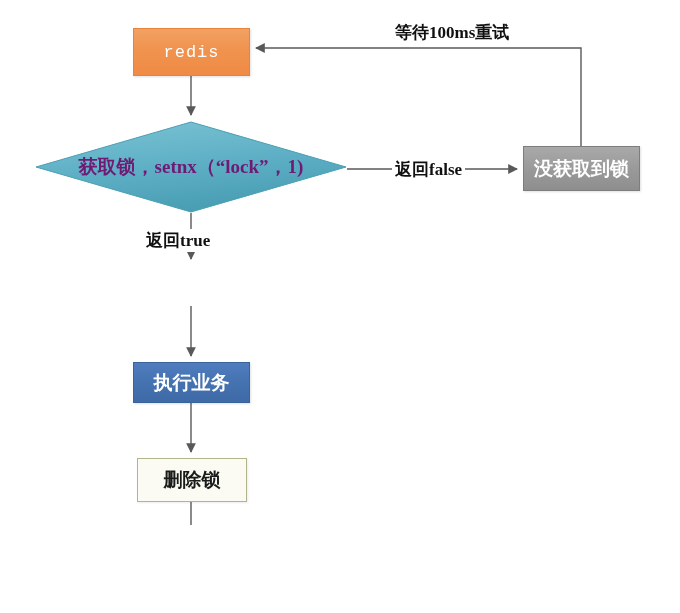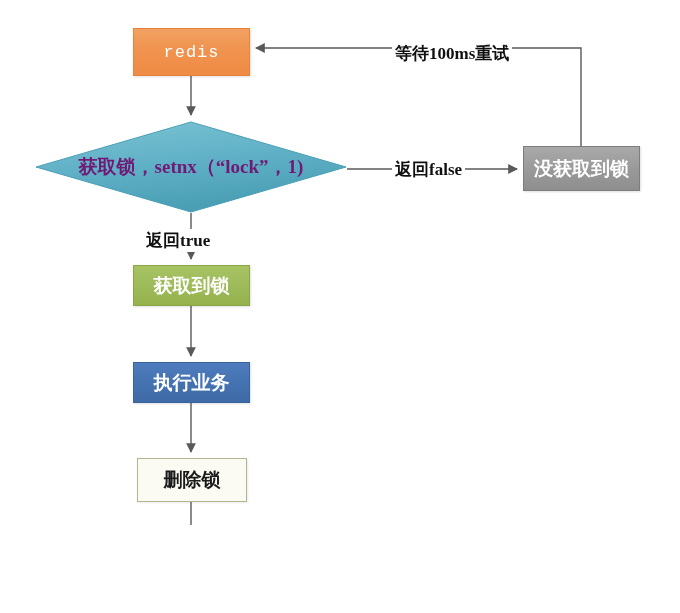--- a/index.html
+++ b/index.html
@@ -151,21 +151,21 @@
   
   .edge-label {
     position: absolute;
     color: #101010;
     font-size: 17px;
     font-weight: 600;
     white-space: nowrap;
     background: #ffffff;
     padding: 0 3px;
   }
-  #label-retry { left: 392px; top: 42px; }
+  #label-retry { left: 392px; top: 21px; }
   #label-false { left: 392px; top: 158px; }
   #label-true  { left: 143px; top: 229px; }
 
   #watermark {
     position: absolute;
     left: 452px;
     top: 580px;
     color: #f2f2f2;
     font-family: "Liberation Sans", "DejaVu Sans", sans-serif;
     font-size: 14px;
@@ -213,23 +213,20 @@
     <svg class="dia-shape" viewBox="0 0 312 92" preserveAspectRatio="none">
       <polygon points="156,1 311,46 156,91 1,46" fill="url(#diaGrad)" stroke="#4a9fb5" stroke-width="1"></polygon>
     </svg>
     <div class="dia-label">获取锁，setnx（“lock”，1)</div>
   </div>
 
   <div class="node" id="node-fail">
     <span>没获取到锁</span>
   </div>
 
-  <div class="node" id="node-acquired">
-    <span>获取到锁</span>
-  </div>
 
   <div class="node" id="node-delete">
     <span>删除锁</span>
   </div>
 
   <div class="node" id="node-business">
     <span>执行业务</span>
   </div>
 
   <div class="node" id="node-end">

